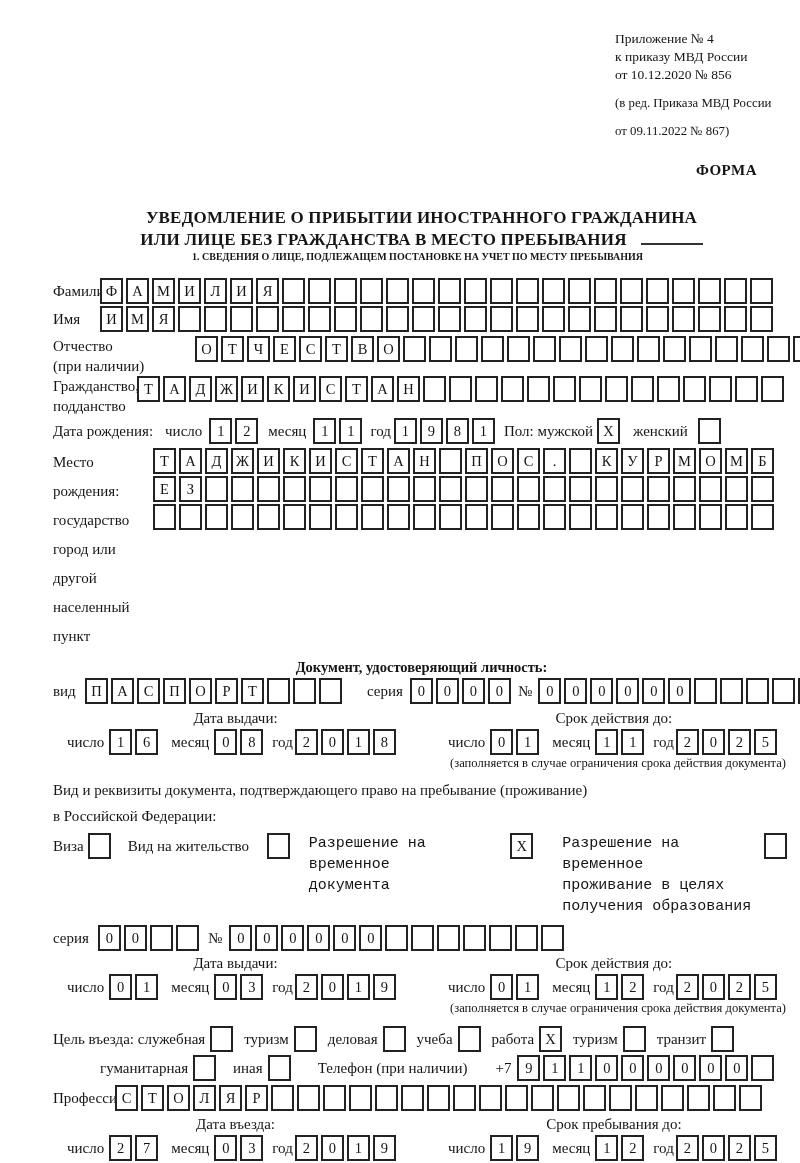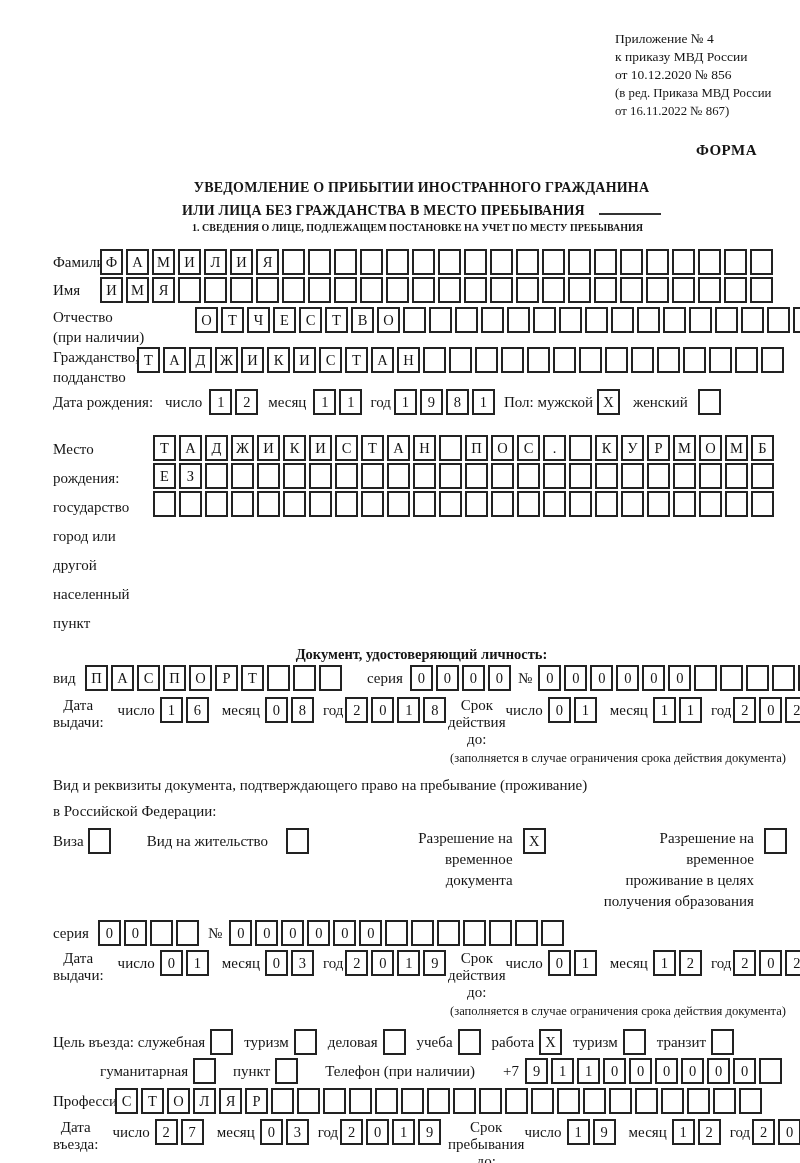--- a/index.html
+++ b/index.html
@@ -2,77 +2,77 @@
 <html><head>
 <meta charset="utf-8">
 <style>
   html,body{margin:0;padding:0;background:#ffffff;}
   body{width:800px;height:1163px;overflow:hidden;color:#151515;
        font-family:"Liberation Serif","DejaVu Serif",serif;}
   .page{position:relative;width:800px;height:1163px;padding:30px 10px 0 53px;box-sizing:border-box;}
 
   
   .hdr{margin-left:562px;font-size:13.5px;line-height:18px;}
-  .hdr .sub{font-size:12.8px;line-height:17px;margin-top:1px;}
+  .hdr .sub{font-size:12.8px;line-height:17px;margin-top:11px;}
   .forma{text-align:right;padding-right:33px;font-weight:bold;font-size:15px;margin-top:22px;letter-spacing:.5px;}
 
   
-  .title{text-align:center;font-weight:bold;font-size:14px;line-height:22px;margin-top:18px;letter-spacing:.2px;}
+  .title{text-align:center;font-weight:bold;font-size:17px;line-height:22px;margin-top:28px;letter-spacing:.2px;}
   .blank-line{display:inline-block;width:62px;border-bottom:2px solid #333;height:14px;margin-left:14px;}
   .sect{font-weight:bold;font-size:10px;text-align:center;margin-left:-8px;white-space:nowrap;}
 
   
   .row{display:flex;align-items:flex-start;margin-top:2px;}
   .lbl{font-size:15px;line-height:26px;flex-shrink:0;}
   .lbl2{font-size:15px;line-height:20px;flex-shrink:0;}
   .cells{display:inline-flex;flex-wrap:nowrap;}
   .cell{display:inline-block;width:19px;height:22px;border:2px solid #222;margin-right:3px;
         text-align:center;font-size:14.5px;line-height:22px;flex-shrink:0;background:#fff;}
   .cellrow{margin-bottom:2px;white-space:nowrap;}
   .inlab{font-size:15px;line-height:26px;flex-shrink:0;}
 
   .w47{width:47px;} .w100{width:100px;} .w84{width:84px;} .w32{width:32px;} .w62{width:62px;}
 
   .dochead{text-align:center;font-weight:bold;font-size:14.5px;margin-top:8px;margin-bottom:2px;}
 
   .dates{display:flex;margin-top:6px;}
-  .datecol{display:flex;flex-direction:row;}
+  .datecol{display:flex;flex-direction:column;}
   .datecol .dhead{text-align:center;font-size:15px;margin-bottom:2px;}
   .dateline{display:flex;align-items:flex-start;font-size:15px;}
   .dateline .inlab{margin-right:5px;}
   .note-r{text-align:right;font-size:12.6px;padding-right:4px;margin-top:1px;}
 
   .plain{font-size:15px;line-height:26px;margin-top:6px;}
 
-  .cbrow{display:flex;align-items:flex-start;margin-top:4px;font-size:15px;gap:19px;}
+  .cbrow{display:flex;align-items:flex-start;margin-top:4px;font-size:15px;}
   .cbgroup{display:flex;align-items:flex-start;}
-  .cbtext{text-align:right;line-height:21px;}
+  .cbtext{text-align:left;line-height:21px;font-family:Liberation Mono, monospace;}
   .gap4{margin-left:4px;} .gap10{margin-left:10px;} .gap14{margin-left:14px;} .gap18{margin-left:18px;} .gap26{margin-left:26px;}
 
   .purpose{display:flex;align-items:center;font-size:15px;margin-top:10px;}
   .purpose .inlab{line-height:26px;margin-right:5px;}
   .purpose .cells{margin-right:8px;}
 </style>
 </head>
 <body>
 
 <div class="page">
 
   <div class="hdr">
     <div>Приложение № 4</div>
     <div>к приказу МВД России</div>
     <div>от 10.12.2020 № 856</div>
     <div class="sub">(в ред. Приказа МВД России</div>
-    <div class="sub">от 16.11.2022 № 867)</div>
+    <div class="sub">от 09.11.2022 № 867)</div>
   </div>
   <div class="forma">ФОРМА</div>
 
   <div class="title">
     <div>УВЕДОМЛЕНИЕ О ПРИБЫТИИ ИНОСТРАННОГО ГРАЖДАНИНА</div>
-    <div><span>ИЛИ ЛИЦА БЕЗ ГРАЖДАНСТВА В МЕСТО ПРЕБЫВАНИЯ</span><span class="blank-line"></span></div>
+    <div><span>ИЛИ ЛИЦЕ БЕЗ ГРАЖДАНСТВА В МЕСТО ПРЕБЫВАНИЯ</span><span class="blank-line"></span></div>
   </div>
 
   <div class="sect">1. СВЕДЕНИЯ О ЛИЦЕ, ПОДЛЕЖАЩЕМ ПОСТАНОВКЕ НА УЧЕТ ПО МЕСТУ ПРЕБЫВАНИЯ</div>
 
   <div class="row" style="margin-top:16px;">
     <span class="lbl w47">Фамилия</span>
     <span class="cells">
         <span class="cell">Ф</span>
         <span class="cell">А</span>
         <span class="cell">М</span>
@@ -223,21 +223,21 @@
     <span class="inlab" style="margin-left:6px;margin-right:4px;">Пол: мужской</span>
     <span class="cells">
         <span class="cell">X</span>
       </span>
     <span class="inlab" style="margin-left:10px;margin-right:10px;">женский</span>
     <span class="cells">
         <span class="cell"></span>
       </span>
   </div>
 
-  <div class="row" style="margin-top:20px;">
+  <div class="row" style="margin-top:4px;">
     <span class="lbl2 w100" style="line-height:29px;">
       <span>Место рождения:</span><br>
       <span>государство</span><br>
       <span>город или другой</span><br>
       <span>населенный пункт</span>
     </span>
     <span>
       <div class="cellrow"><span class="cells">
             <span class="cell">Т</span>
             <span class="cell">А</span>
@@ -544,21 +544,21 @@
     <span class="inlab">транзит</span>
     <span class="cells">
         <span class="cell"></span>
       </span>
   </div>
   <div class="purpose" style="margin-top:3px;margin-left:47px;">
     <span class="inlab">гуманитарная</span>
     <span class="cells" style="margin-right:14px;">
         <span class="cell"></span>
       </span>
-    <span class="inlab">пункт</span>
+    <span class="inlab">иная</span>
     <span class="cells" style="margin-right:24px;">
         <span class="cell"></span>
       </span>
     <span class="inlab" style="margin-right:28px;">Телефон (при наличии)</span>
     <span class="inlab" style="margin-right:6px;">+7</span>
     <span class="cells">
         <span class="cell">9</span>
         <span class="cell">1</span>
         <span class="cell">1</span>
         <span class="cell">0</span>

